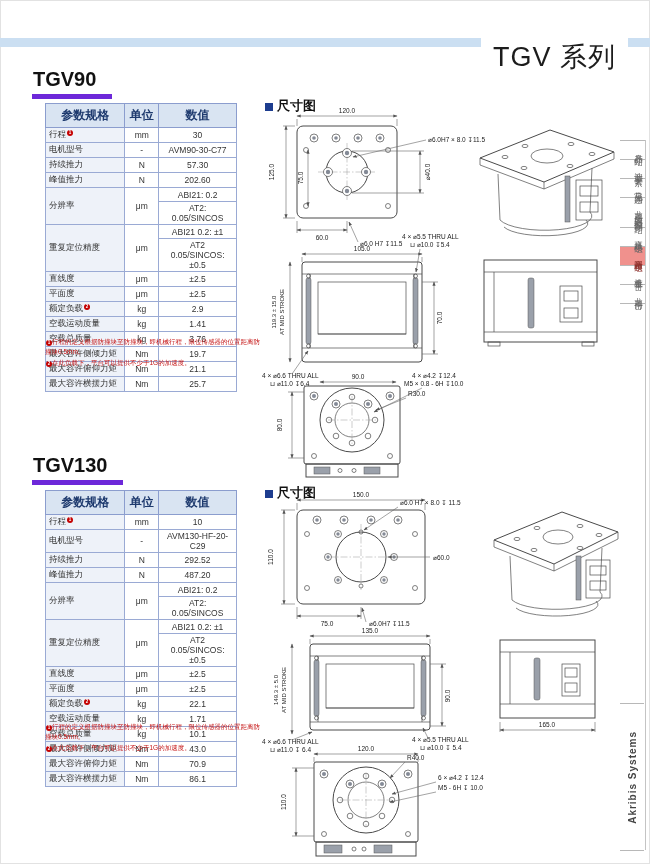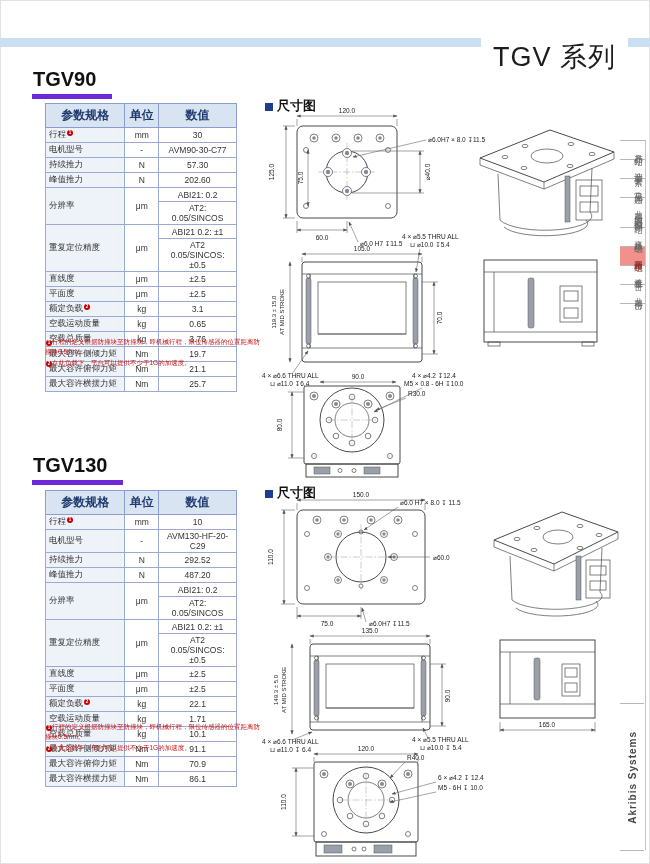--- a/index.html
+++ b/index.html
@@ -120,26 +120,26 @@
         <td>±2.5</td>
       </tr>
     <tr>
         <td class="pn">平面度</td>
         <td>μm</td>
         <td>±2.5</td>
       </tr>
     <tr>
         <td class="pn"><span>额定负载</span><span class="mark">2</span></td>
         <td>kg</td>
-        <td>3.1</td>
+        <td>2.9</td>
       </tr>
     <tr>
         <td class="pn">空载运动质量</td>
         <td>kg</td>
-        <td>0.65</td>
+        <td>1.41</td>
       </tr>
     <tr>
         <td class="pn">空载总质量</td>
         <td>kg</td>
         <td>3.76</td>
       </tr>
     <tr>
         <td class="pn">最大容许侧倾力矩</td>
         <td>Nm</td>
         <td>19.7</td>
@@ -397,21 +397,21 @@
         <td>1.71</td>
       </tr>
     <tr>
         <td class="pn">空载总质量</td>
         <td>kg</td>
         <td>10.1</td>
       </tr>
     <tr>
         <td class="pn">最大容许侧倾力矩</td>
         <td>Nm</td>
-        <td>91.1</td>
+        <td>43.0</td>
       </tr>
     <tr>
         <td class="pn">最大容许俯仰力矩</td>
         <td>Nm</td>
         <td>70.9</td>
       </tr>
     <tr>
         <td class="pn">最大容许横摆力矩</td>
         <td>Nm</td>
         <td>86.1</td>

